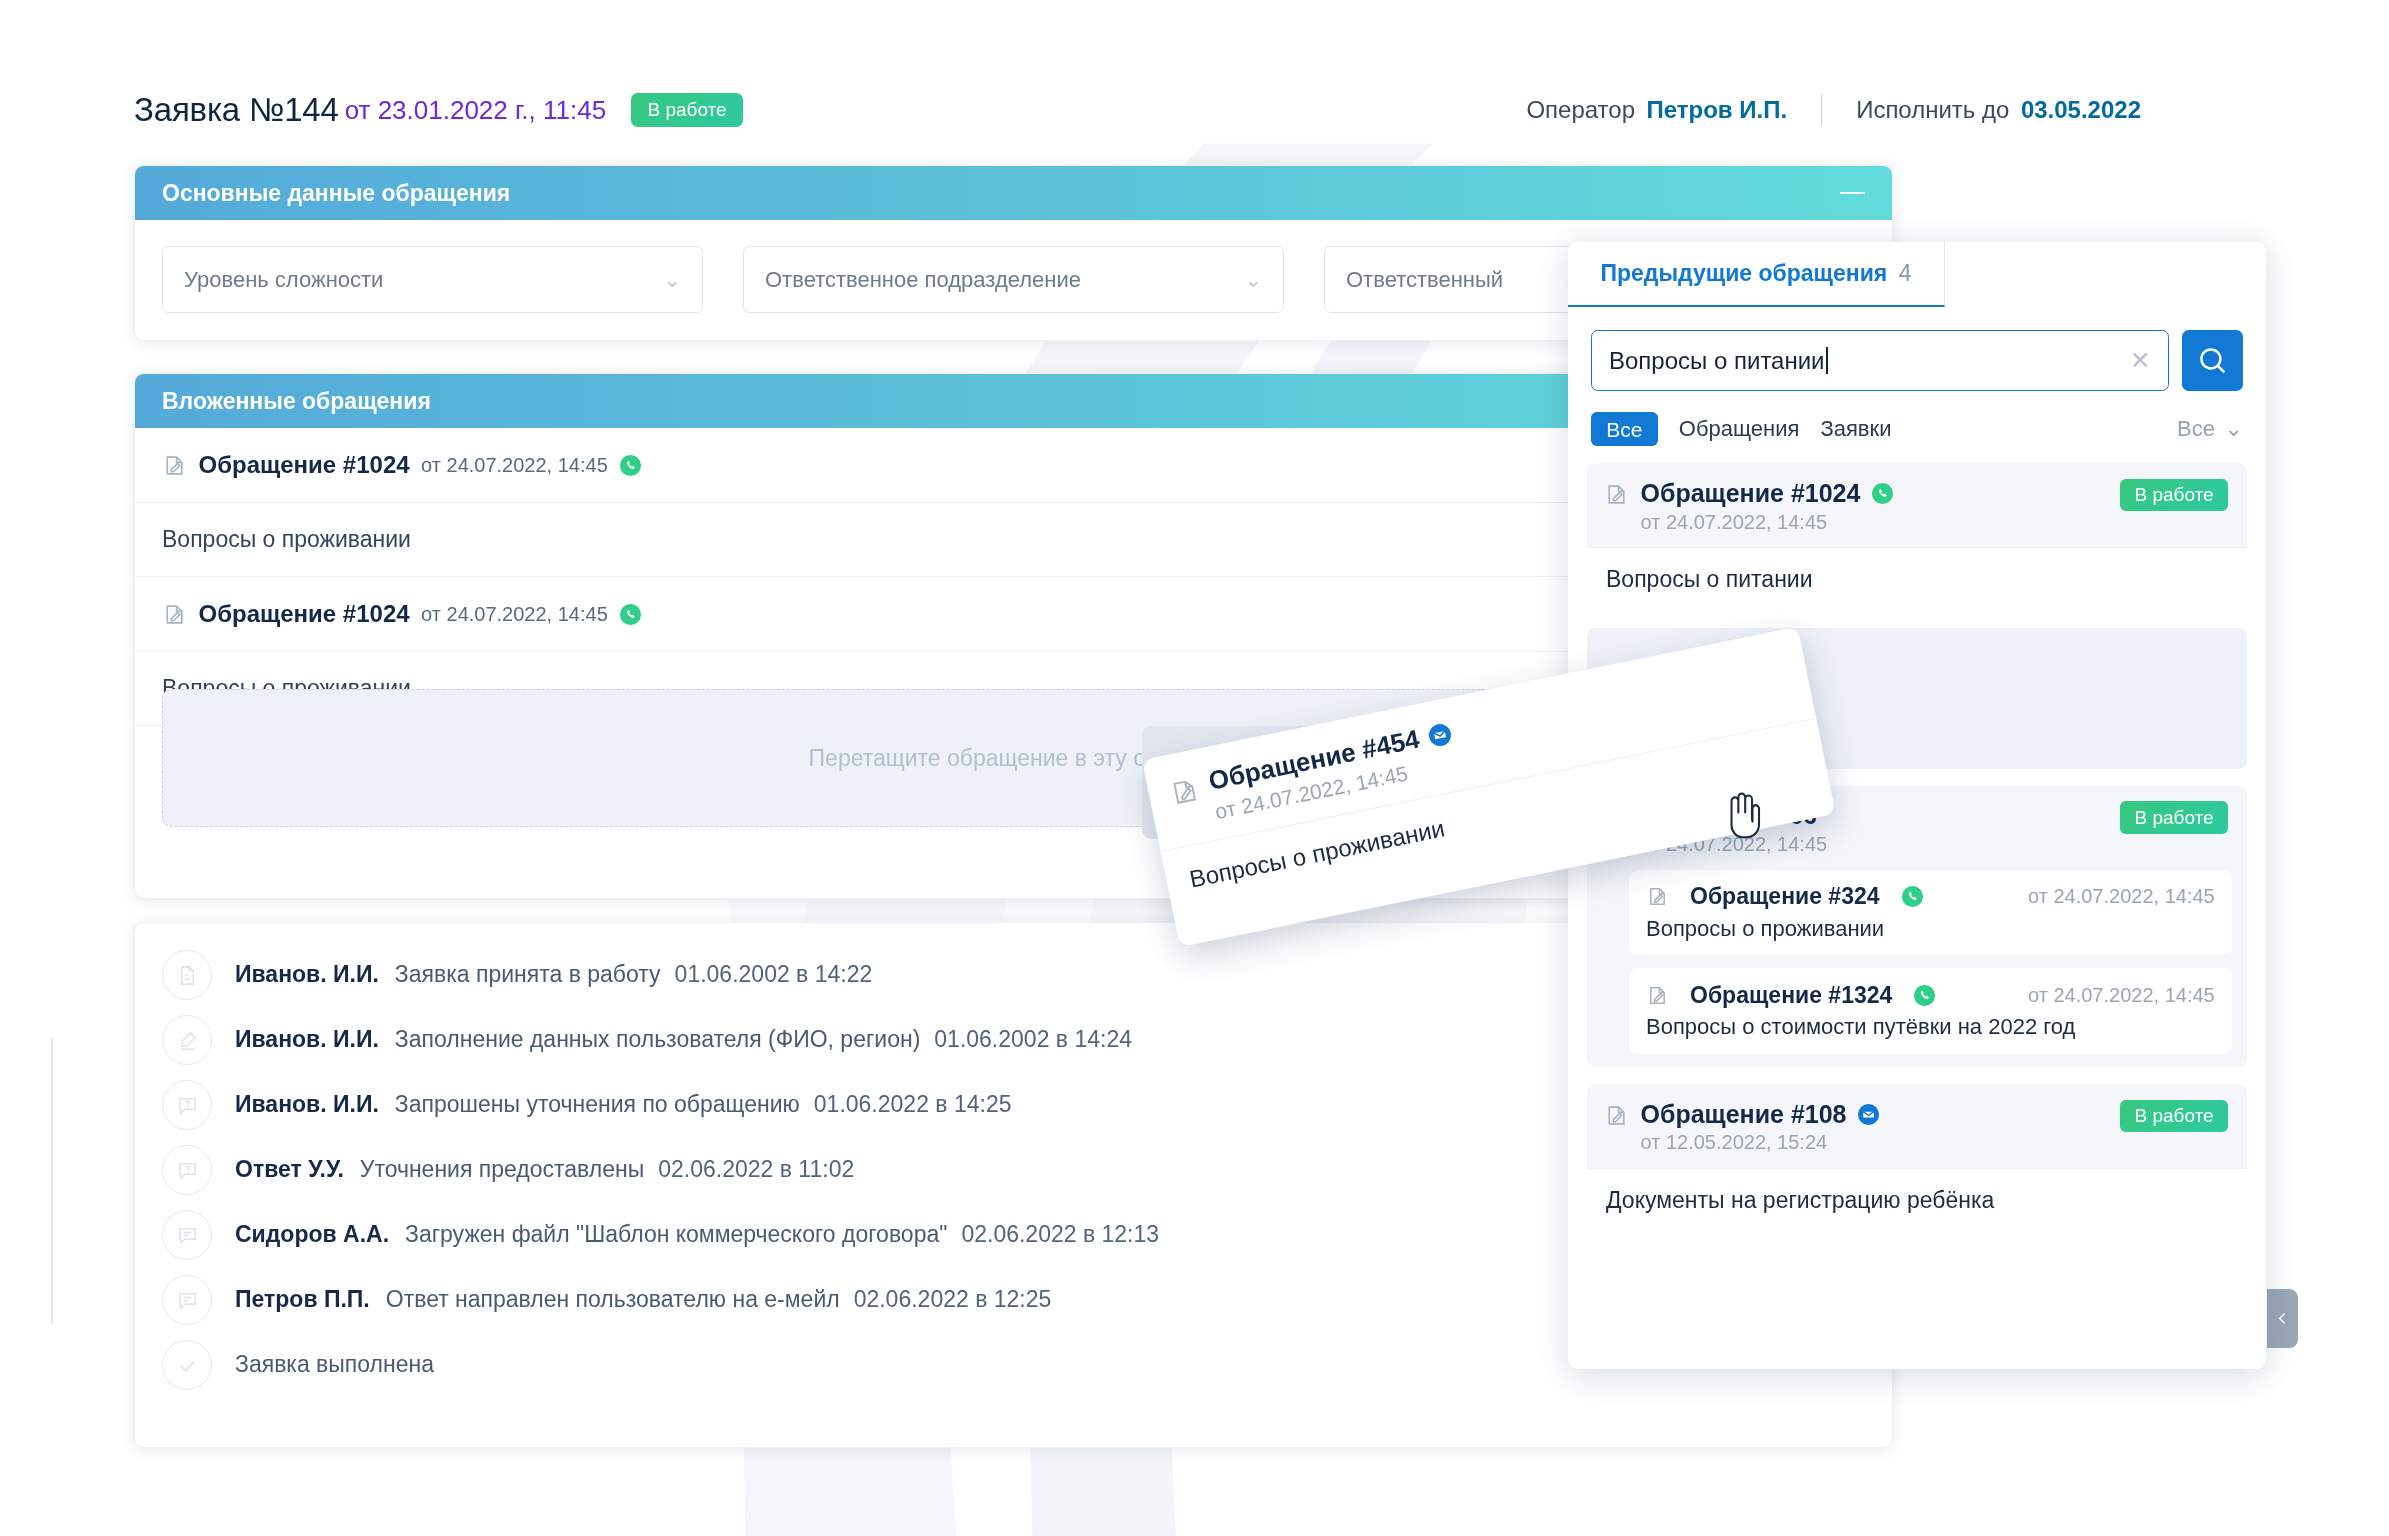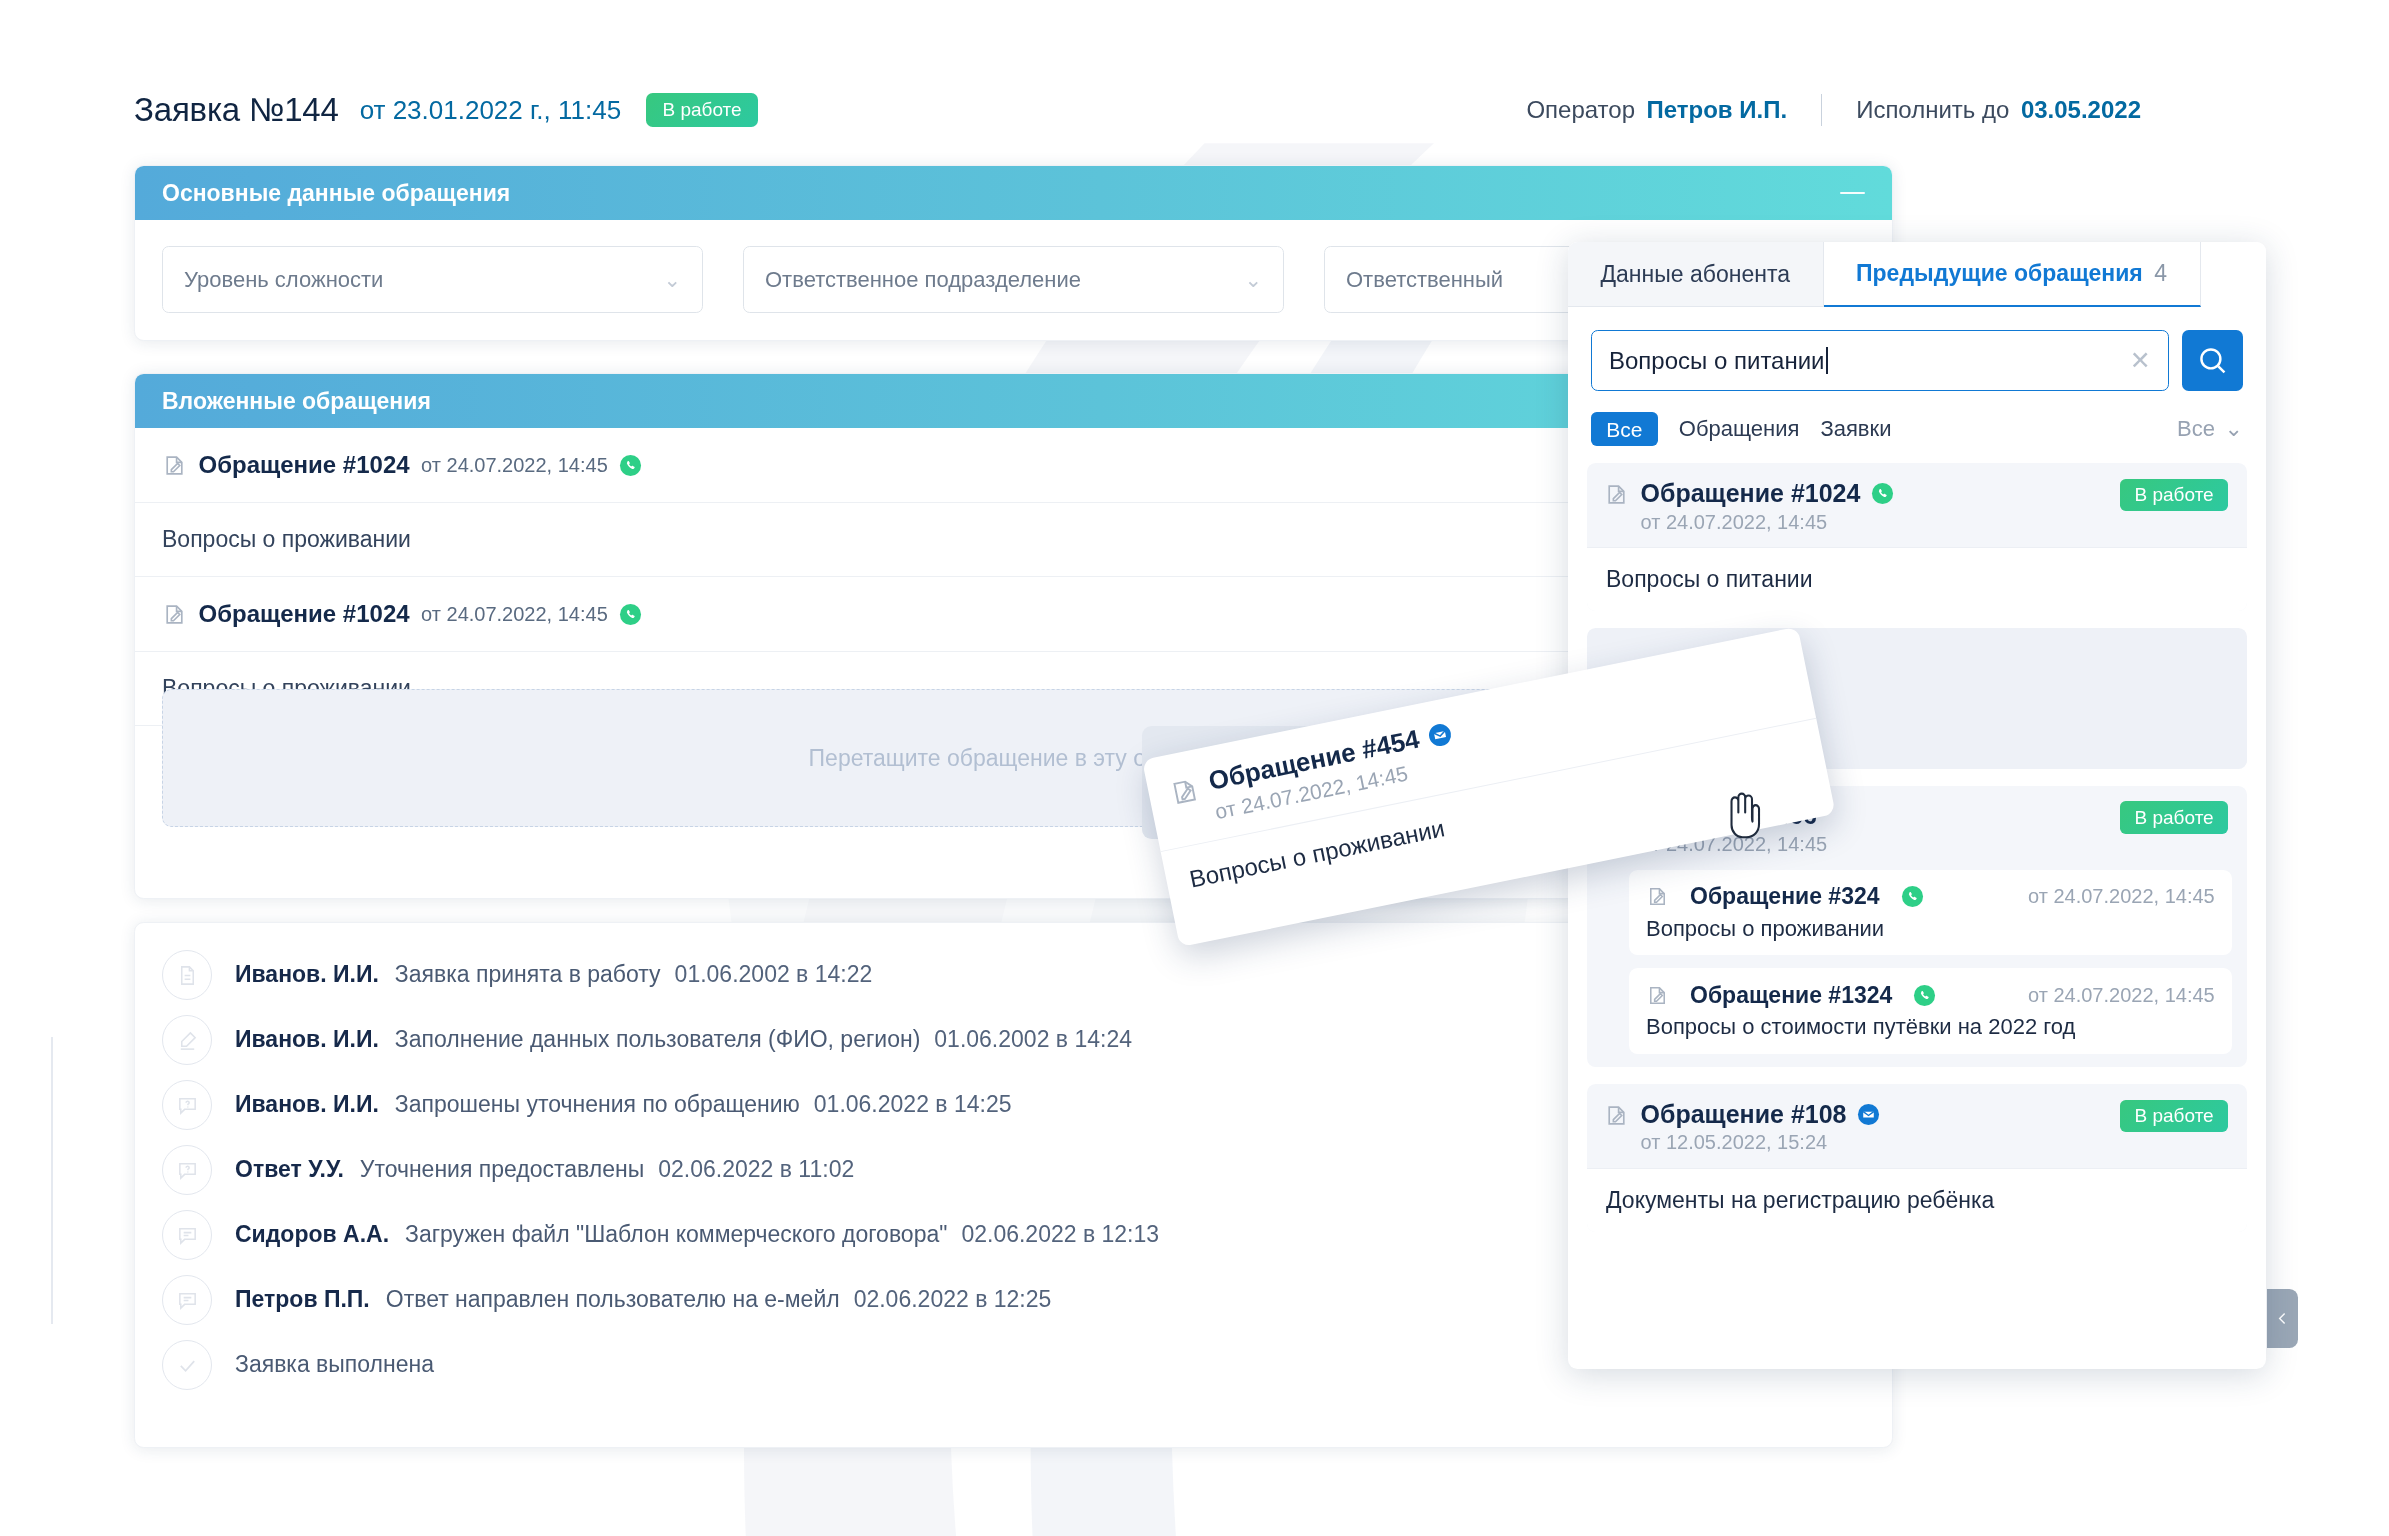--- a/index.html
+++ b/index.html
@@ -13,21 +13,21 @@
 
   
   .bg-swoosh { position:absolute; left:0; top:0; width:2390px; height:1536px; pointer-events:none; }
 
   
   .page-header {
     position:absolute; left:134px; top:84px; width:2007px; height:52px;
     display:flex; align-items:center;
   }
   .doc-title { font-size:33px; font-weight:normal; color:#102542; letter-spacing:-0.2px; }
-  .doc-date { font-size:26px; color:#0369a1; margin-left:21px; font-weight:400; }
+  .doc-date { font-size:26px; color:#6d28d9; margin-left:6px; font-weight:400; }
   .badge-inwork {
     margin-left:25px; background:linear-gradient(135deg,#37c87f,#2dc9a0);
     color:#fff; font-size:19px; padding:6.7px 16.3px 7.6px; border-radius:6.7px; line-height:1;
     white-space:nowrap;
   }
   .hdr-right { margin-left:auto; display:flex; align-items:center; font-size:24px; color:#2b3a52; }
   .hdr-right .lbl { color:#3c4a5e; }
   .hdr-right .val { font-weight:bold; color:#0369a1; margin-left:11.5px; }
   .hdr-sep { width:1px; height:32.5px; background:#c9d2dd; margin:0 34px; }
 
@@ -383,23 +383,20 @@
 
     </div>
   </div>
   <div class="tl-rail"></div>
 
   <div id="drag-ghost"></div>
 
   <div id="side-panel">
 
     <div class="tabs">
-      <div class="tab">
-        <span>Данные абонента</span>
-      </div>
       <div class="tab active">
         <span>Предыдущие обращения</span>
         <span class="cnt">4</span>
       </div>
     </div>
 
     <div class="search-row">
       <div class="search-box">
         <span class="search-val">Вопросы о питании</span>
           <span class="caret"></span>

